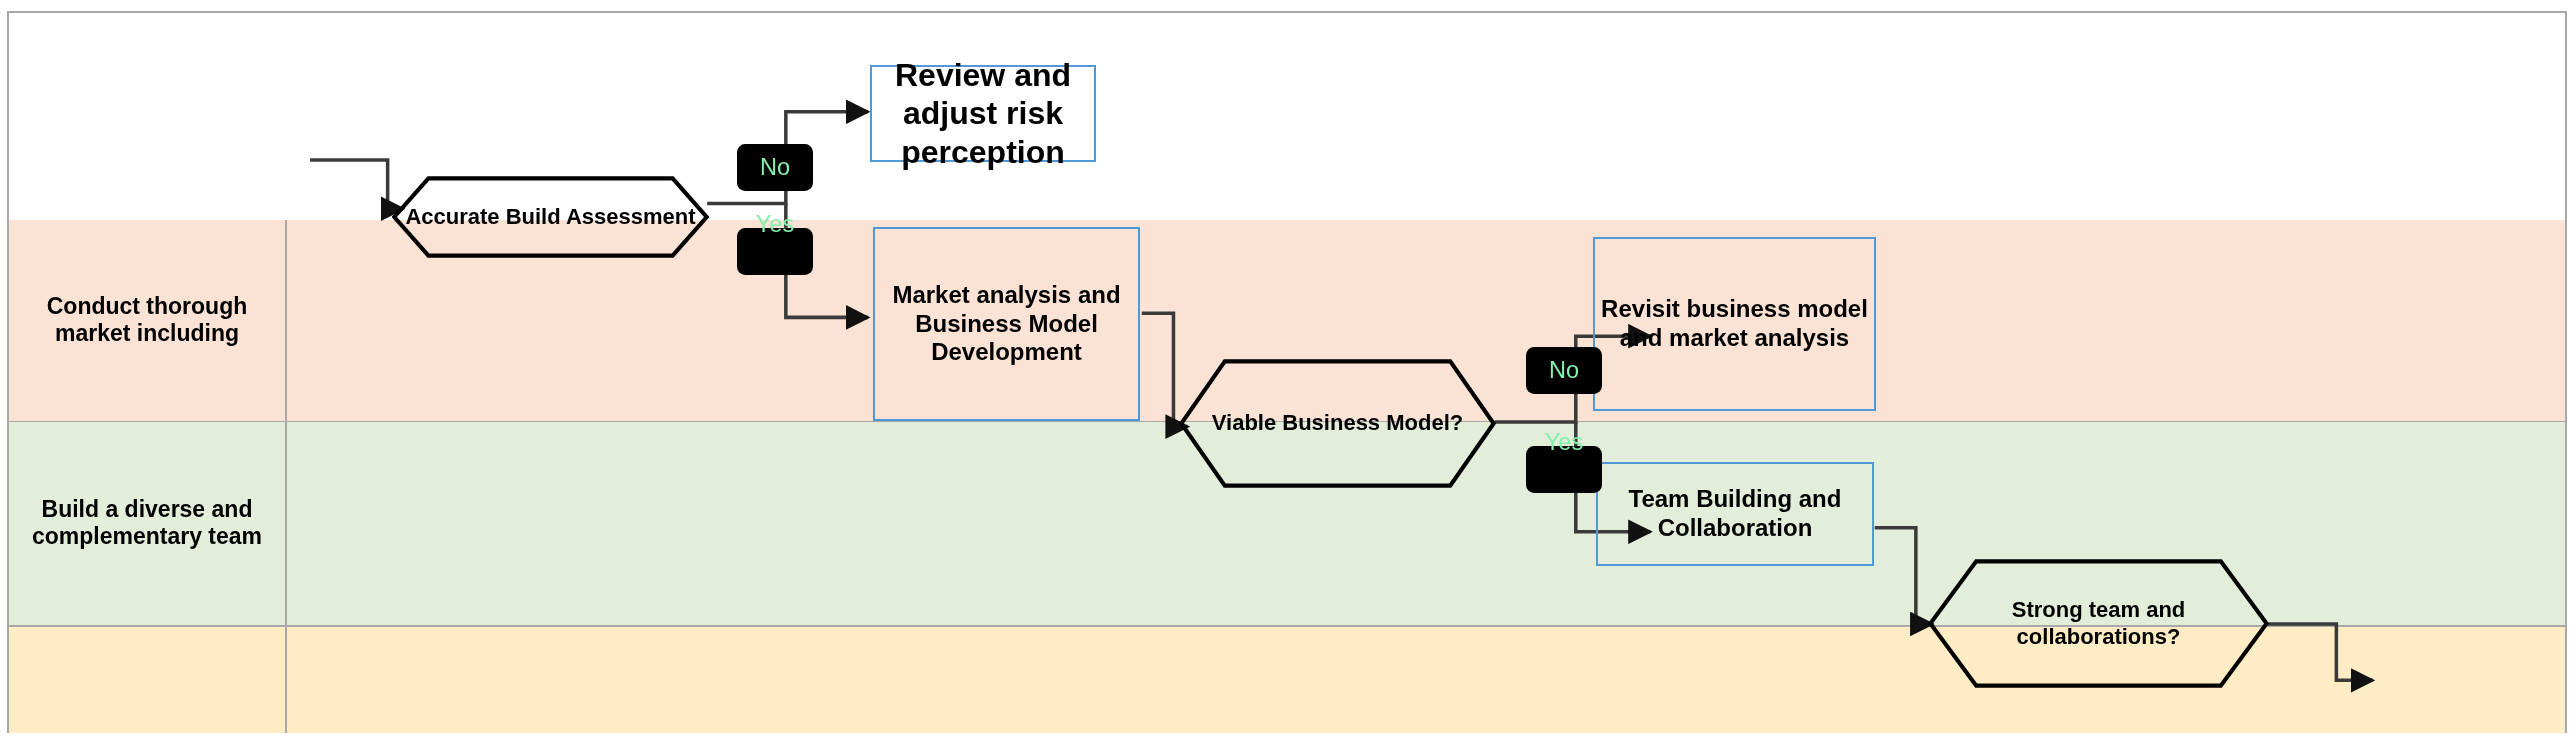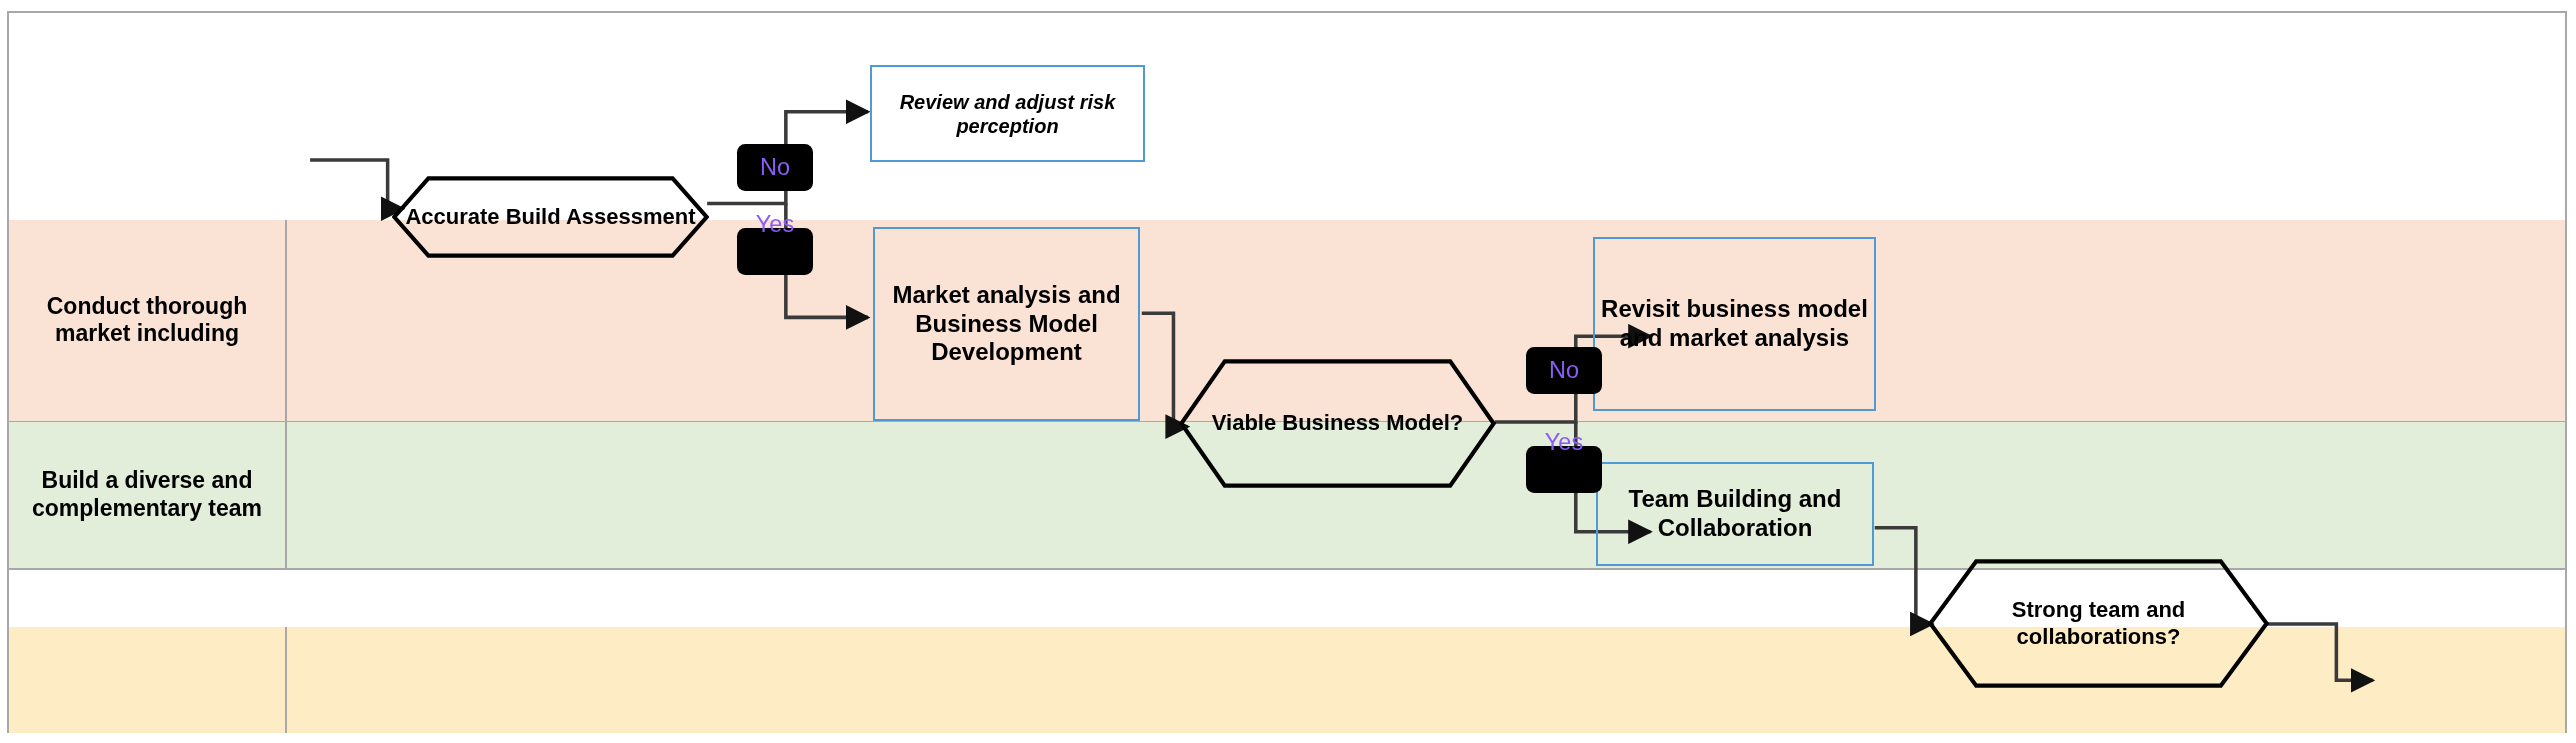--- a/index.html
+++ b/index.html
@@ -93,21 +93,21 @@
   .hex svg{position:absolute;left:0;top:0;width:100%;height:100%;z-index:2;}
 
   
   .pill{
     position:absolute;
     background:#000000;
     border-radius:8.2px;
     display:flex;
     align-items:center;
     justify-content:center;
-    color:#8b5cf6;
+    color:#86efac;
     font-size:23.5px;
     font-weight:normal;
     z-index:6;
   }
   .pill.overflow{
     overflow:visible;
   }
   .pill.overflow span{
     position:absolute;
     left:50%;
@@ -128,21 +128,21 @@
   <div class="pool">
 
 
     <div class="lane" style="top:207px;height:203px;background:#fae3d5;">
       <div class="lane-header">
         <span>Conduct thorough market including</span>
       </div>
       <div class="lane-body"></div>
     </div>
 
-    <div class="lane" style="top:409px;height:148px;background:#e2eeda;text-decoration:underline;">
+    <div class="lane" style="top:409px;height:205px;background:#e2eeda;text-decoration:underline;">
       <div class="lane-header">
         <span>Build a diverse and complementary team</span>
       </div>
       <div class="lane-body"></div>
     </div>
 
     <div class="lane" style="top:614px;height:106px;background:#fdecc4;">
       <div class="lane-header">
         <span></span>
       </div>
@@ -195,21 +195,21 @@
     <span class="hex-label">Viable Business Model?</span>
   </div>
 
   <div class="hex" style="left:1928px;top:559px;width:341px;height:129px;font-size:22px;">
     <svg viewBox="0 0 580 220" preserveAspectRatio="none">
       <polygon points="82,4 498,4 576,110 498,216 82,216 4,110" fill="none" stroke="#000000" stroke-width="7"></polygon>
     </svg>
     <span class="hex-label">Strong team and collaborations?</span>
   </div>
 
-  <div class="proc" style="left:870px;top:65px;width:275px;height:97px;font-size:20px;font-style:italic;">
+  <div class="proc" style="left:870px;top:65px;width:226px;height:97px;font-size:32px;">
     <span>Review and adjust risk perception</span>
   </div>
 
   <div class="proc" style="left:873px;top:227px;width:267px;height:194px;font-size:24px;justify-content:flex-end;">
     <span>Market analysis and Business Model Development</span>
   </div>
 
   <div class="proc" style="left:1593px;top:237px;width:283px;height:174px;font-size:24px;">
     <span>Revisit business model and market analysis</span>
   </div>

